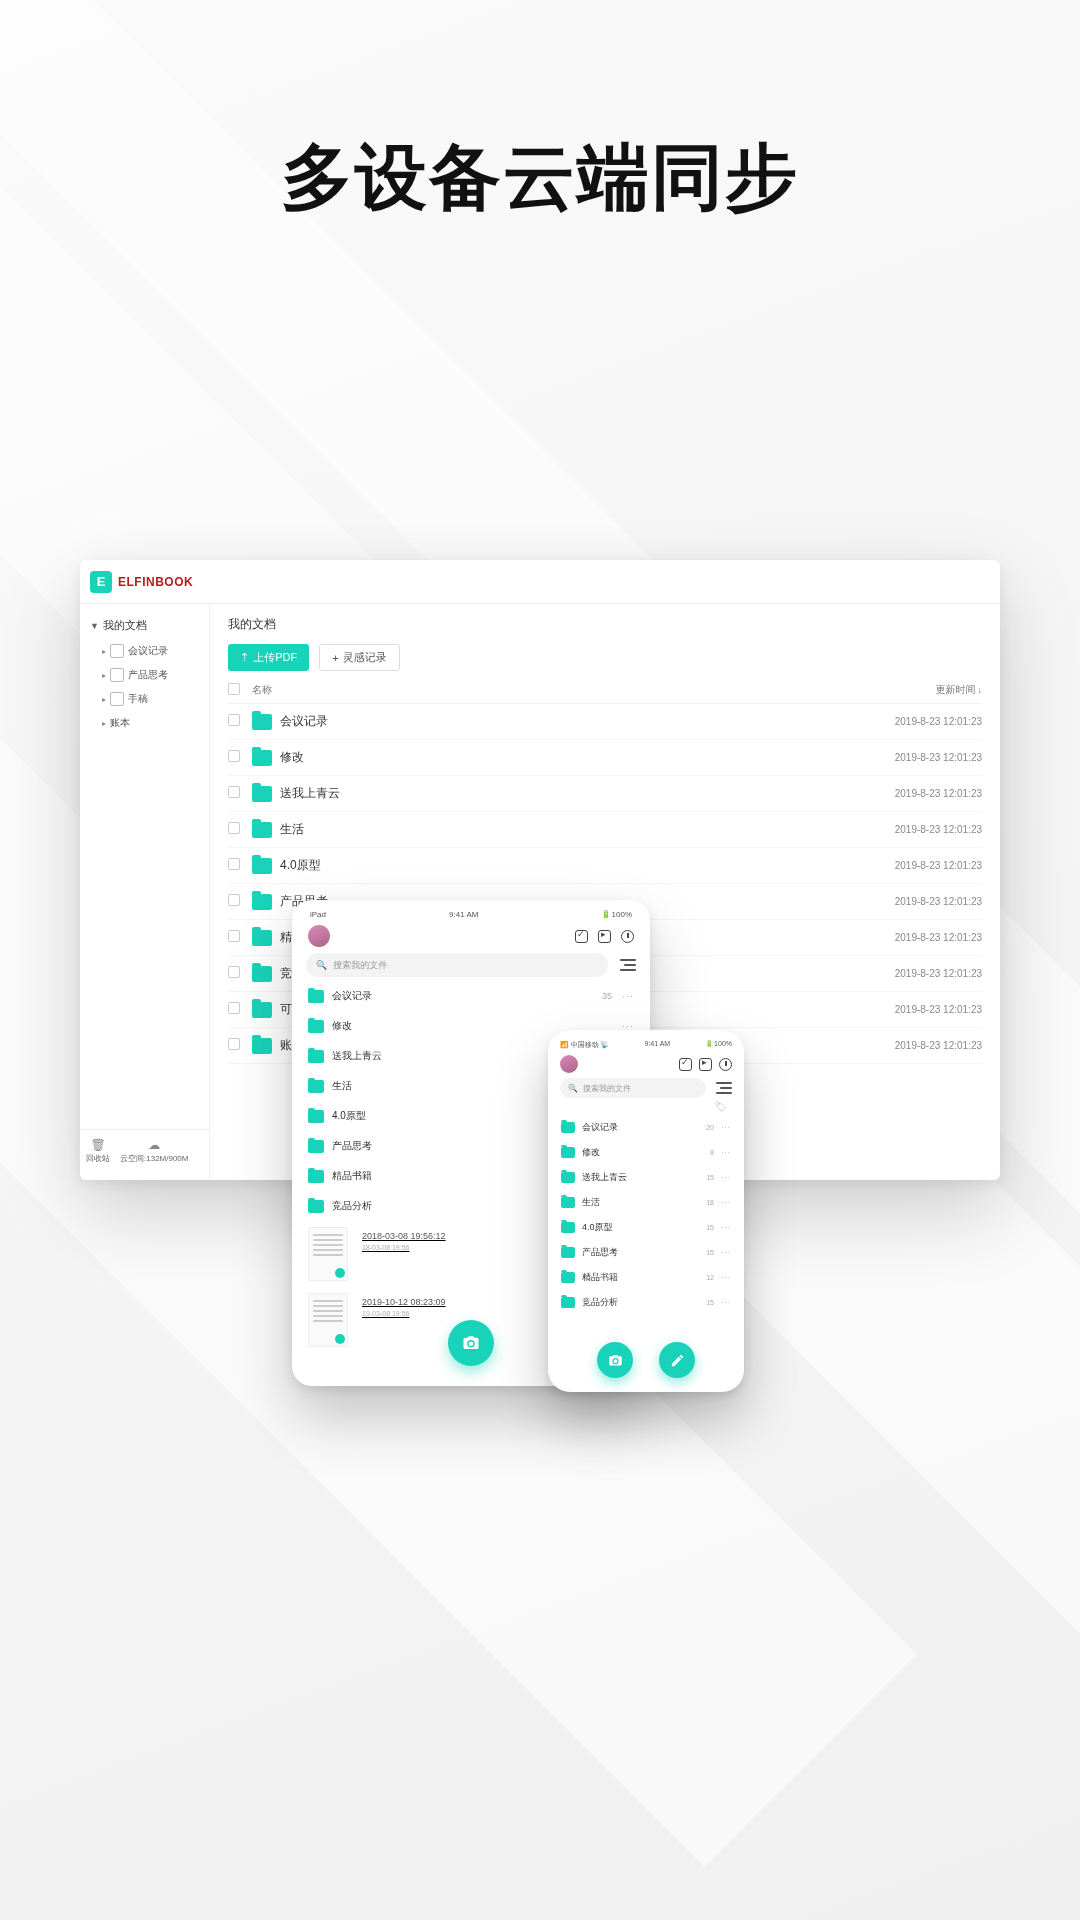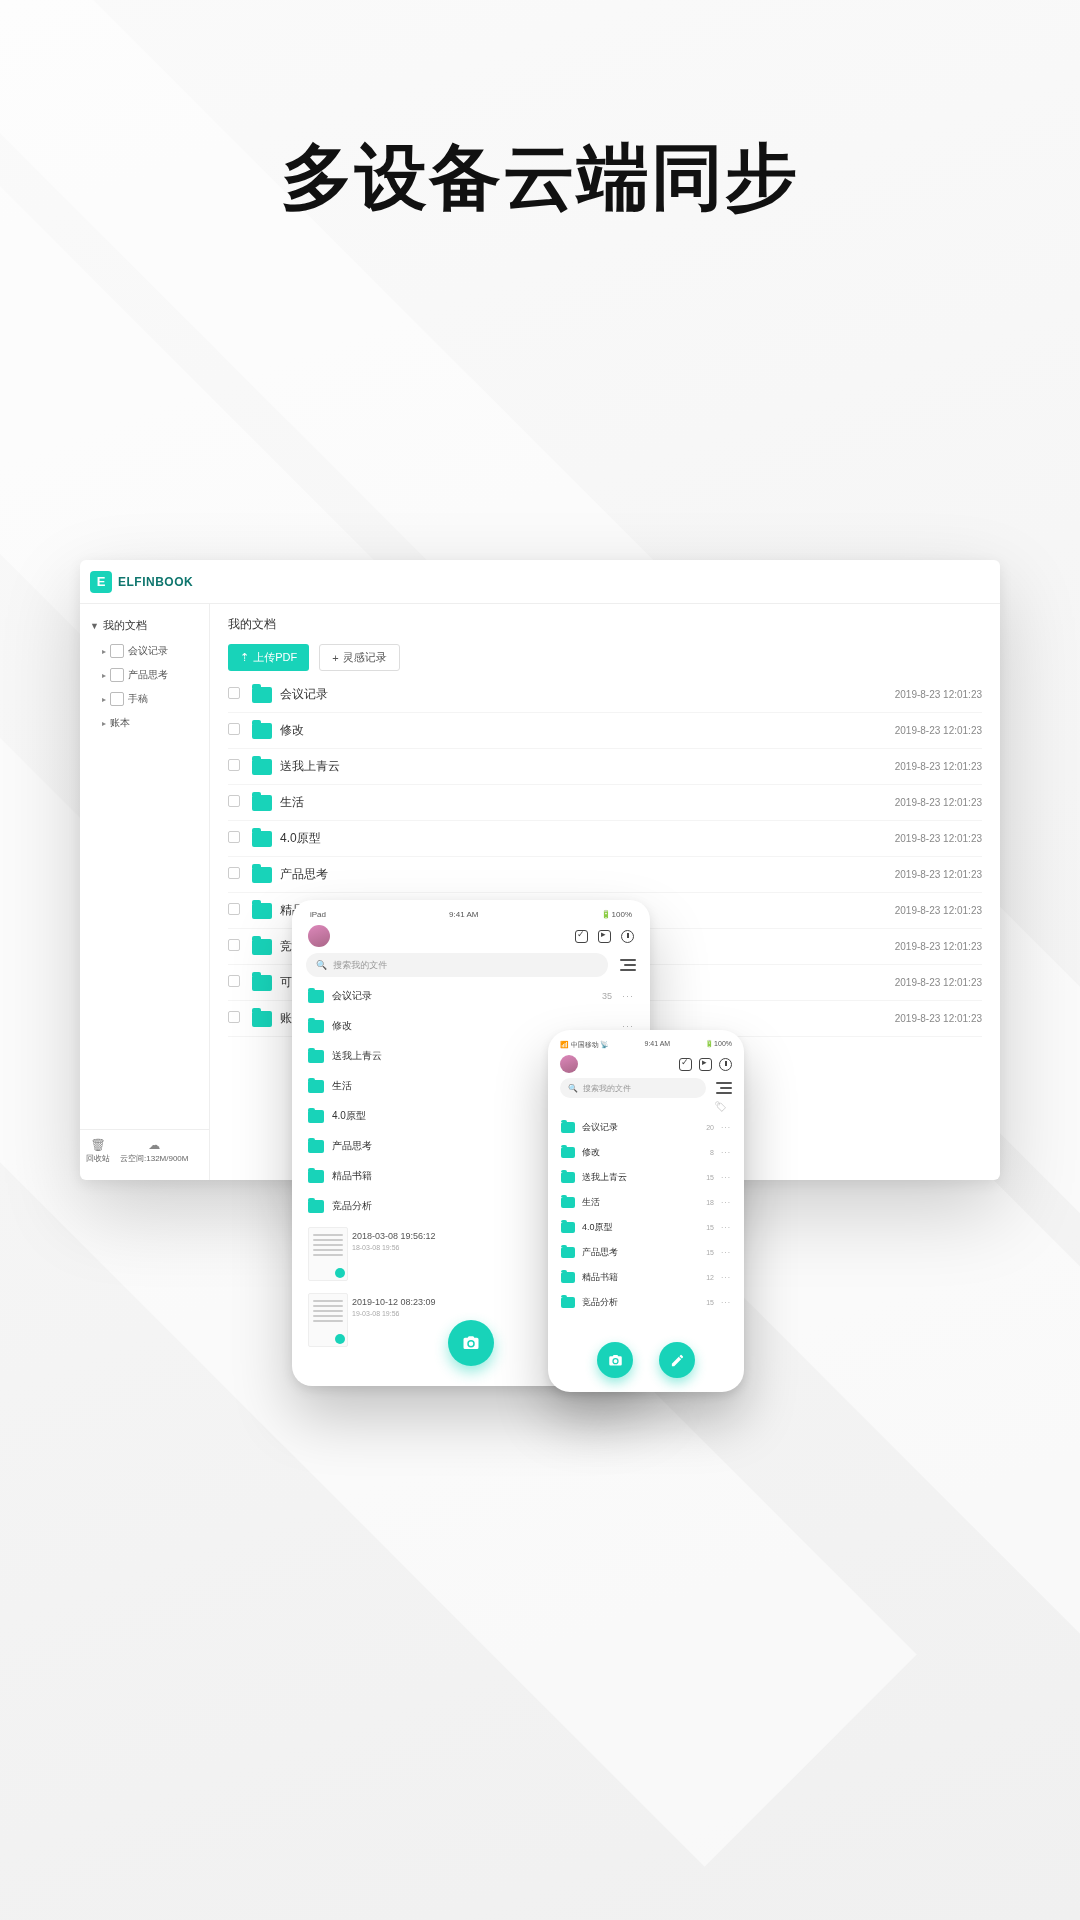--- a/index.html
+++ b/index.html
@@ -17,21 +17,21 @@
 
 .desktop {
   position: absolute; top: 560px; left: 80px; width: 920px; height: 620px;
   background: #fff; border-radius: 6px;
   box-shadow: 0 30px 80px rgba(0,0,0,0.18), 0 4px 14px rgba(0,0,0,0.08);
   display: flex; flex-direction: column; overflow: hidden;
 }
 .dsk-header { height: 44px; display: flex; align-items: center; padding: 0 14px 0 10px; border-bottom: 1px solid #eee; }
 .dsk-logo { display: flex; align-items: center; gap: 6px; }
 .dsk-logo-icon { width: 22px; height: 22px; background: #18d3b9; border-radius: 4px; display:flex;align-items:center;justify-content:center;color:#fff;font-weight:700;font-size:13px; }
-.dsk-logo-text { font-size: 12px; font-weight: 700; letter-spacing: 0.5px; color:#0f766e; }
+.dsk-logo-text { font-size: 12px; font-weight: 700; letter-spacing: 0.5px; color:#b91c1c; }
 .dsk-body { flex: 1; display: flex; min-height: 0; }
 .dsk-side { width: 130px; border-right: 1px solid #eee; padding: 8px 0; display:flex; flex-direction:column; }
 .dsk-tree-root { font-size: 11px; color:#333; padding: 6px 10px; display:flex; align-items:center; gap:4px; }
 .dsk-tree-root .caret{font-size:9px;color:#666;}
 .dsk-tree-item { font-size: 10px; color:#555; padding: 5px 8px 5px 22px; display:flex; align-items:center; gap:4px;}
 .dsk-tree-item .tri{font-size:8px;color:#888;}
 .dsk-side-bottom { margin-top:auto; border-top:1px solid #eee; padding:8px 6px; display:flex; gap:10px; }
 .dsk-side-bottom > div { text-align:center; font-size:8px; color:#666; line-height:1.3;}
 .dsk-side-bottom .ic{font-size:12px;color:#888;display:block;}
 .dsk-main { flex:1; display:flex; flex-direction:column; padding: 0 18px 10px 18px; min-width:0;}
@@ -69,21 +69,21 @@
 .tab-search{flex:1;background:#f3f3f3;border-radius:13px;height:24px;display:flex;align-items:center;padding:0 10px;font-size:9px;color:#999;gap:6px;}
 .menu-ic{width:18px;display:flex;flex-direction:column;gap:3px;align-items:flex-end;}
 .menu-ic span{height:2px;background:#555;border-radius:1px;}
 .menu-ic span:nth-child(1){width:16px;} .menu-ic span:nth-child(2){width:12px;} .menu-ic span:nth-child(3){width:16px;}
 .tab-list{flex:1;overflow:hidden;}
 .tab-row{display:flex;align-items:center;gap:8px;padding:8px 2px;font-size:10px;color:#333;}
 .tab-row .folder-ic{width:16px;height:13px;}
 .tab-row .folder-ic:before{top:-2px;width:7px;height:3px;}
 .tab-row .meta{margin-left:auto;display:flex;align-items:center;gap:10px;font-size:9px;color:#aaa;}
 .dots{letter-spacing:1px;}
-.tab-doc-row{display:flex;gap:4px;padding:6px 2px;align-items:flex-start;}
+.tab-doc-row{display:flex;gap:14px;padding:6px 2px;align-items:flex-start;text-decoration:underline;}
 .thumb{width:40px;height:54px;background:#fafafa;border:1px solid #eee;border-radius:2px;position:relative;}
 .thumb .lines{position:absolute;top:6px;left:4px;right:4px;}
 .thumb .lines span{display:block;height:2px;background:#ccc;margin-bottom:3px;border-radius:1px;}
 .thumb .badge{position:absolute;bottom:2px;right:2px;width:10px;height:10px;border-radius:50%;background:#18d3b9;}
 .tab-doc-info{font-size:9px;color:#555;padding-top:4px;}
 .tab-doc-sub{font-size:7px;color:#aaa;margin-top:3px;}
 .fab{position:absolute;bottom:20px;left:50%;transform:translateX(-50%);width:46px;height:46px;border-radius:50%;background:#18d3b9;display:flex;align-items:center;justify-content:center;color:#fff;box-shadow:0 6px 14px rgba(24,211,185,0.45);}
 
 
 .phone {
@@ -169,20 +169,25 @@
         <div class="btn-primary">
             <span>⇡</span>
             <span>上传PDF</span>
           </div>
         <div class="btn-outline">
             <span>+</span>
             <span>灵感记录</span>
           </div>
       </div>
       <div class="dsk-table">
+        <div class="dsk-thead">
+          <div class="c-chk"><span class="chkbox"></span></div>
+          <div class="c-name">名称</div>
+          <div class="c-time"><span>更新时间</span><span class="arrow-down">↓</span></div>
+        </div>
         <div id="dsk-rows">
             <div class="dsk-row">
               <div class="c-chk"><span class="chkbox"></span></div>
               <div class="c-name">
                 <span class="folder-ic"></span>
                 <span>会议记录</span>
               </div>
               <div class="c-time">2019-8-23 12:01:23</div>
             </div>
             <div class="dsk-row">

